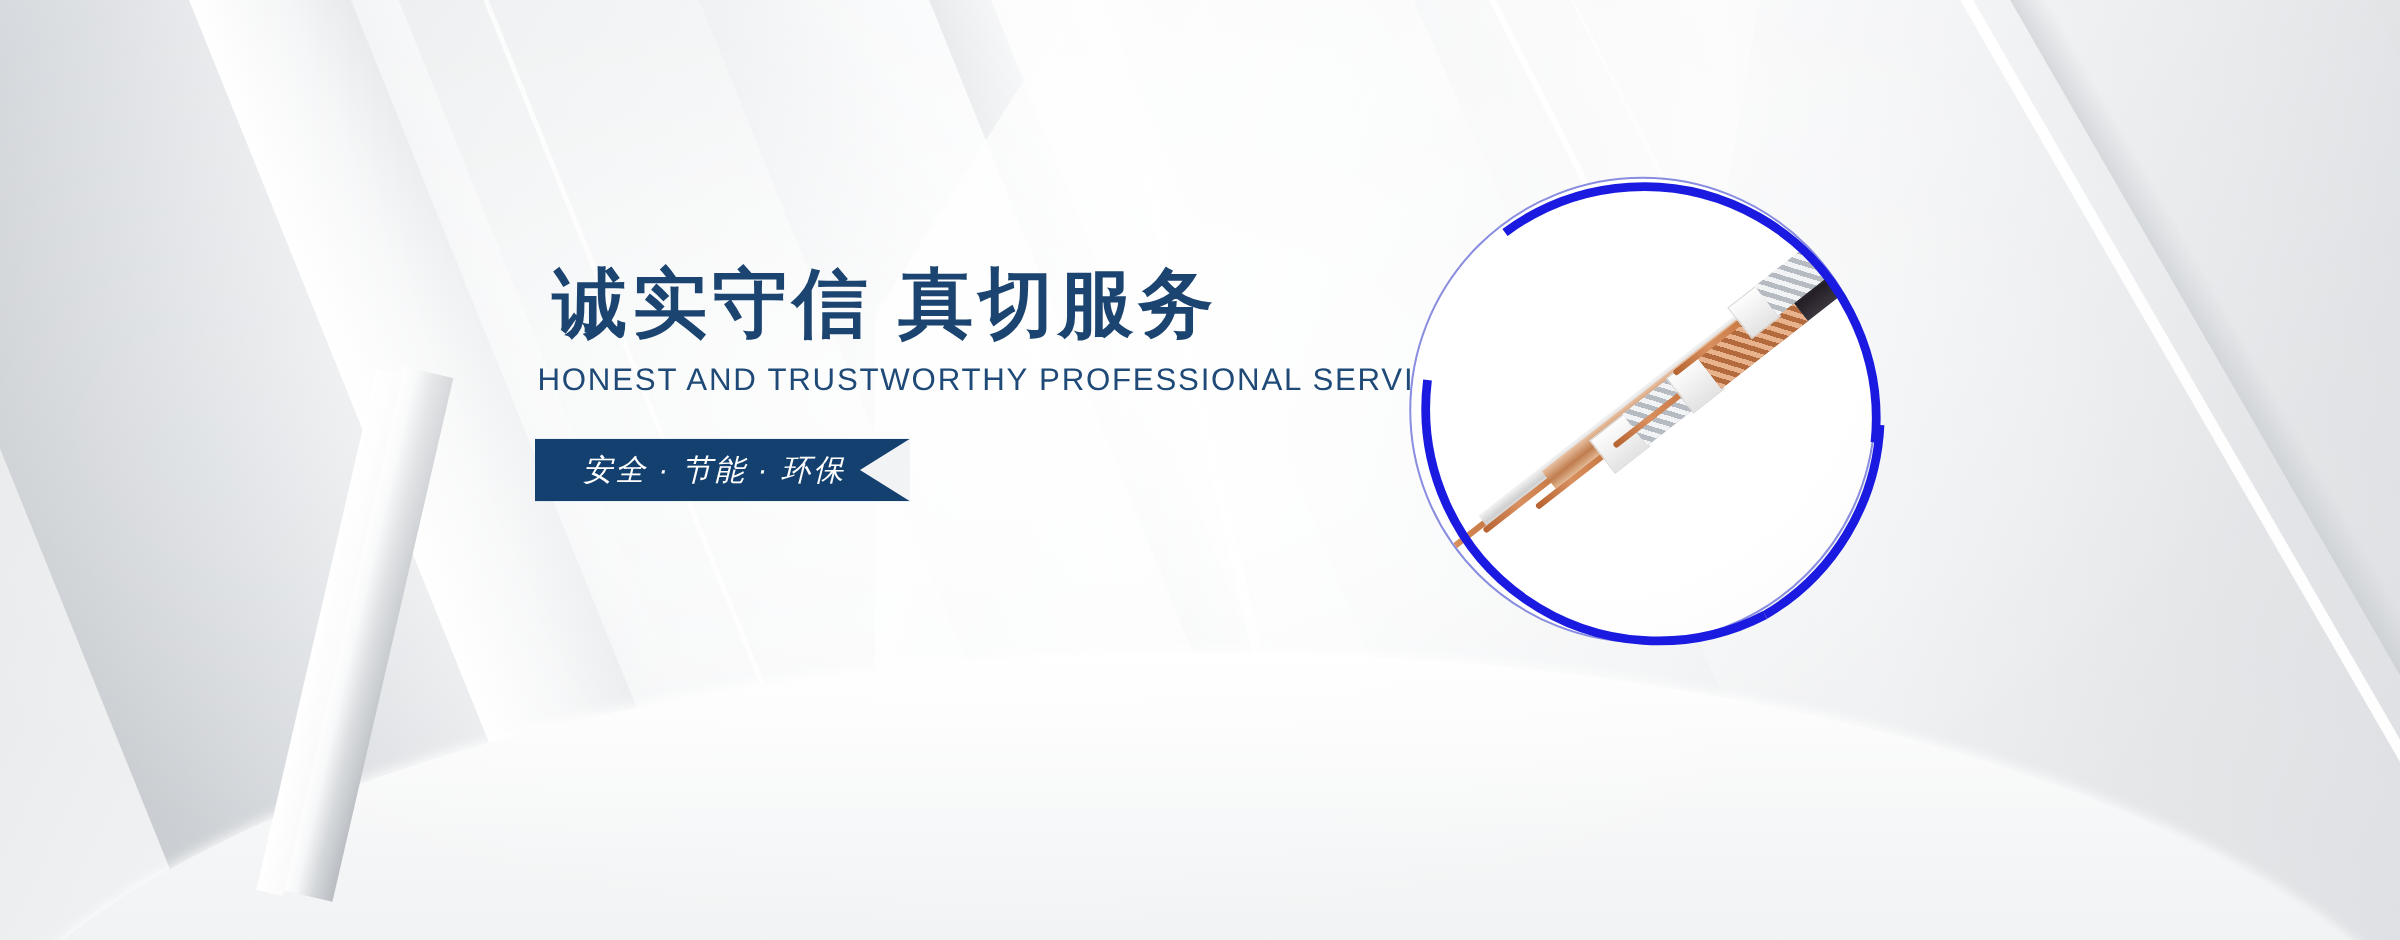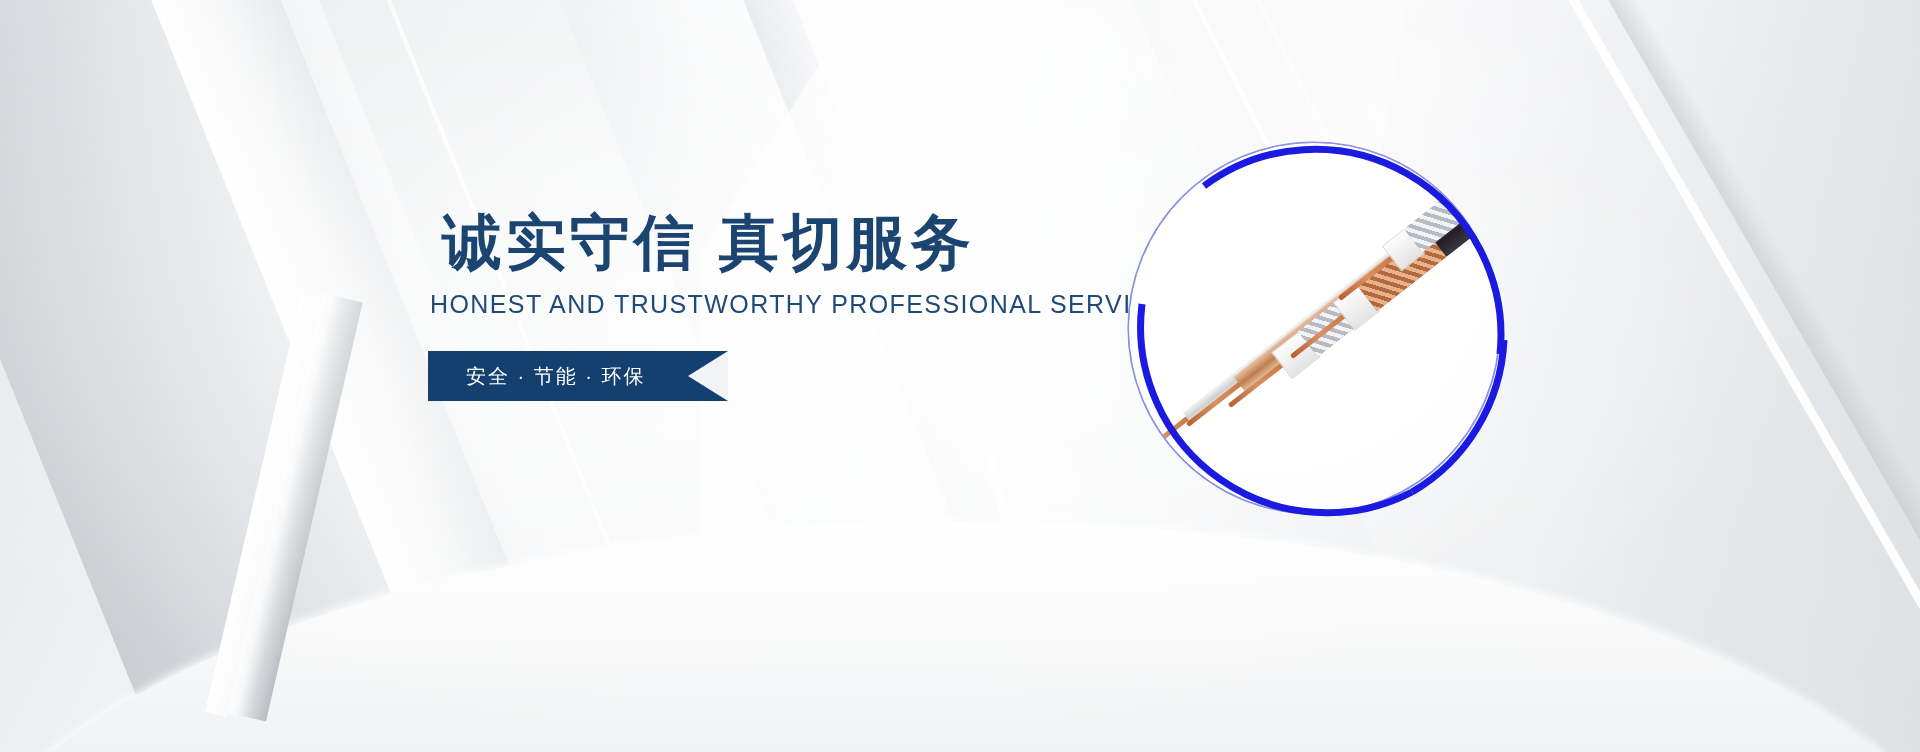--- a/index.html
+++ b/index.html
@@ -211,22 +211,23 @@
     content: "";
     position: absolute;
     right: 0; top: 0;
     width: 40px; height: 50px;
     background: #f2f3f4;
     clip-path: polygon(100% 0, 100% 100%, 0 50%);
   }
   .ribbon-text {
     margin-left: 38px;
     color: #ffffff;
-    font-size: 20px;
+    font-size: 24px;
     letter-spacing: 2px;
+    font-style: italic;
   }
 
   
   .medallion {
     position: absolute;
     left: 1128px;
     top: 142px;
     width: 372px;
     height: 372px;
   }

